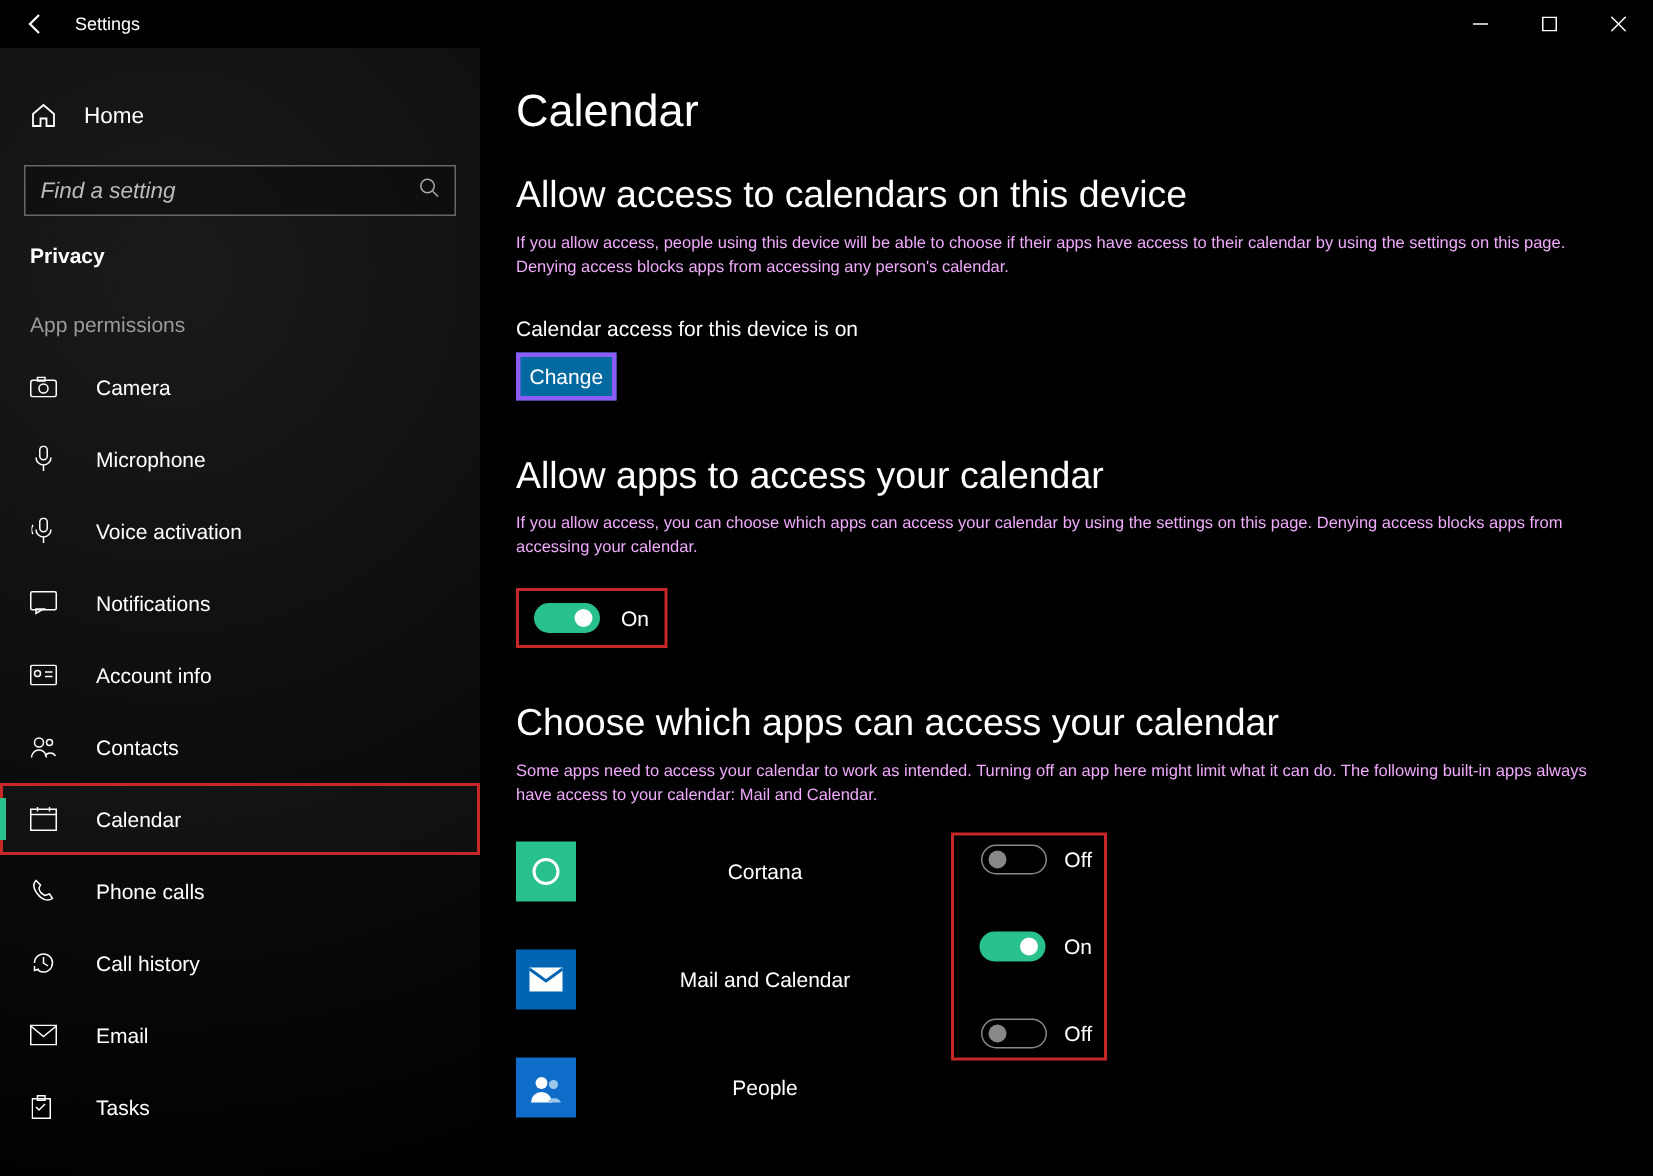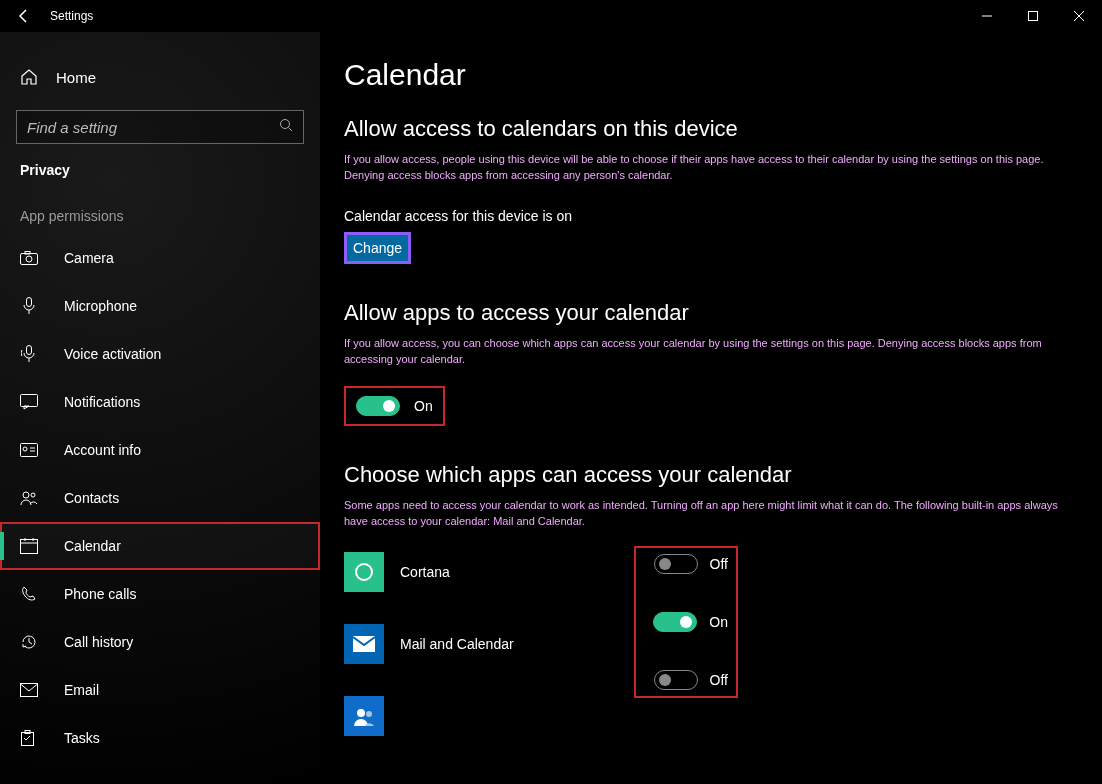--- a/index.html
+++ b/index.html
@@ -26,36 +26,36 @@
   .nav { display:flex; flex-direction:column; }
   .nav-item { display:flex; align-items:center; gap:26px; height:48px; padding-left:20px; font-size:14px; color:#fff; position:relative;}
   .nav-item .icon { width:18px; display:flex; justify-content:center; align-items:center;}
   .nav-item.active::before { content:""; position:absolute; left:0; top:10px; bottom:10px; width:4px; background:#29c18b;}
   .nav-item.active { background:rgba(255,255,255,0.03);}
   .red-box { outline:2px solid #c62828; outline-offset:-2px;}
   .red-box-btn { border:2px solid #c62828; padding:8px 10px; display:inline-flex; align-items:center;}
   .red-box-apps { border:2px solid #c62828; padding:6px 8px 6px 8px; width:104px; display:flex; flex-direction:column; gap:38px;align-items:flex-end;}
   .main { flex:1; background:#000; padding:26px 20px 20px 24px; overflow:auto;}
   .main h1 { font-size:30px; font-weight:400; margin-bottom:24px;}
-  .main h2 { font-size:22px; font-weight:400; margin-top:0px; margin-bottom:10px;}
+  .main h2 { font-size:25px; font-weight:400; margin-top:0px; margin-bottom:10px;}
   .main p { font-size:11px; color:#f0abfc; line-height:1.45; max-width:740px;}
   .status-line { font-size:14px; color:#fff; margin-top:24px;}
   .btn { display:inline-flex; align-items:center; justify-content:center; height:32px; padding:0 6px; font-size:14px; color:#fff; background:#0369a1; border:3px solid #8b5cf6; margin-top:8px;}
   .group { margin-bottom:36px;}
   .toggle { width:44px; height:20px; border-radius:10px; position:relative; }
   .toggle.on { background:#29c18b; border:1px solid #29c18b;}
   .toggle.off { background:#000; border:1px solid #888;}
   .toggle .knob { position:absolute; top:3px; width:12px; height:12px; border-radius:50%;}
   .toggle.on .knob { right:4px; background:#fff;}
   .toggle.off .knob { left:4px; background:#888;}
   .toggle-label { font-size:14px;}
   .app-list { margin-top:22px; display:flex; flex-direction:column; gap:32px;}
   .app-row { display:flex; align-items:center;}
   .app-icon { width:40px; height:40px; display:flex; align-items:center; justify-content:center;}
-  .app-name { margin-left:16px; font-size:14px; width:220px;}
+  .app-name { margin-left:16px; font-size:14px; width:220px;text-align:center;}
   .cortana-bg { background:#29c18b;}
   .mail-bg { background:#0165b3;}
   .people-bg { background:#0f6dc9;}
   .icon svg { display:block;}
 </style>
 </head>
 <body>
 
 <div class="app">
   <div class="titlebar">
@@ -271,20 +271,21 @@
               </div>
               <div class="app-row">
                 <div class="app-icon people-bg">
                   <svg width="24" height="24" viewBox="0 0 24 24">
                     <circle cx="9" cy="9" r="4" fill="#fff"></circle>
                     <path d="M2 22a7 7 0 0 1 14 0Z" fill="#fff"></path>
                     <circle cx="17" cy="10" r="3" fill="#9cc8ea"></circle>
                     <path d="M13 22a5 5 0 0 1 9 0Z" fill="#9cc8ea"></path>
                   </svg>
                 </div>
+                <div class="app-name">People</div>
               </div>
             </div>
           <div class="red-box-apps" id="apps-toggle-col" style="margin-top:16px;">
               <div style="display: flex; align-items: center; gap: 12px;">
                 <div class="toggle off">
                   <div class="knob"></div>
                 </div>
                 <span class="toggle-label">Off</span>
               </div>
               <div style="display: flex; align-items: center; gap: 12px;">

